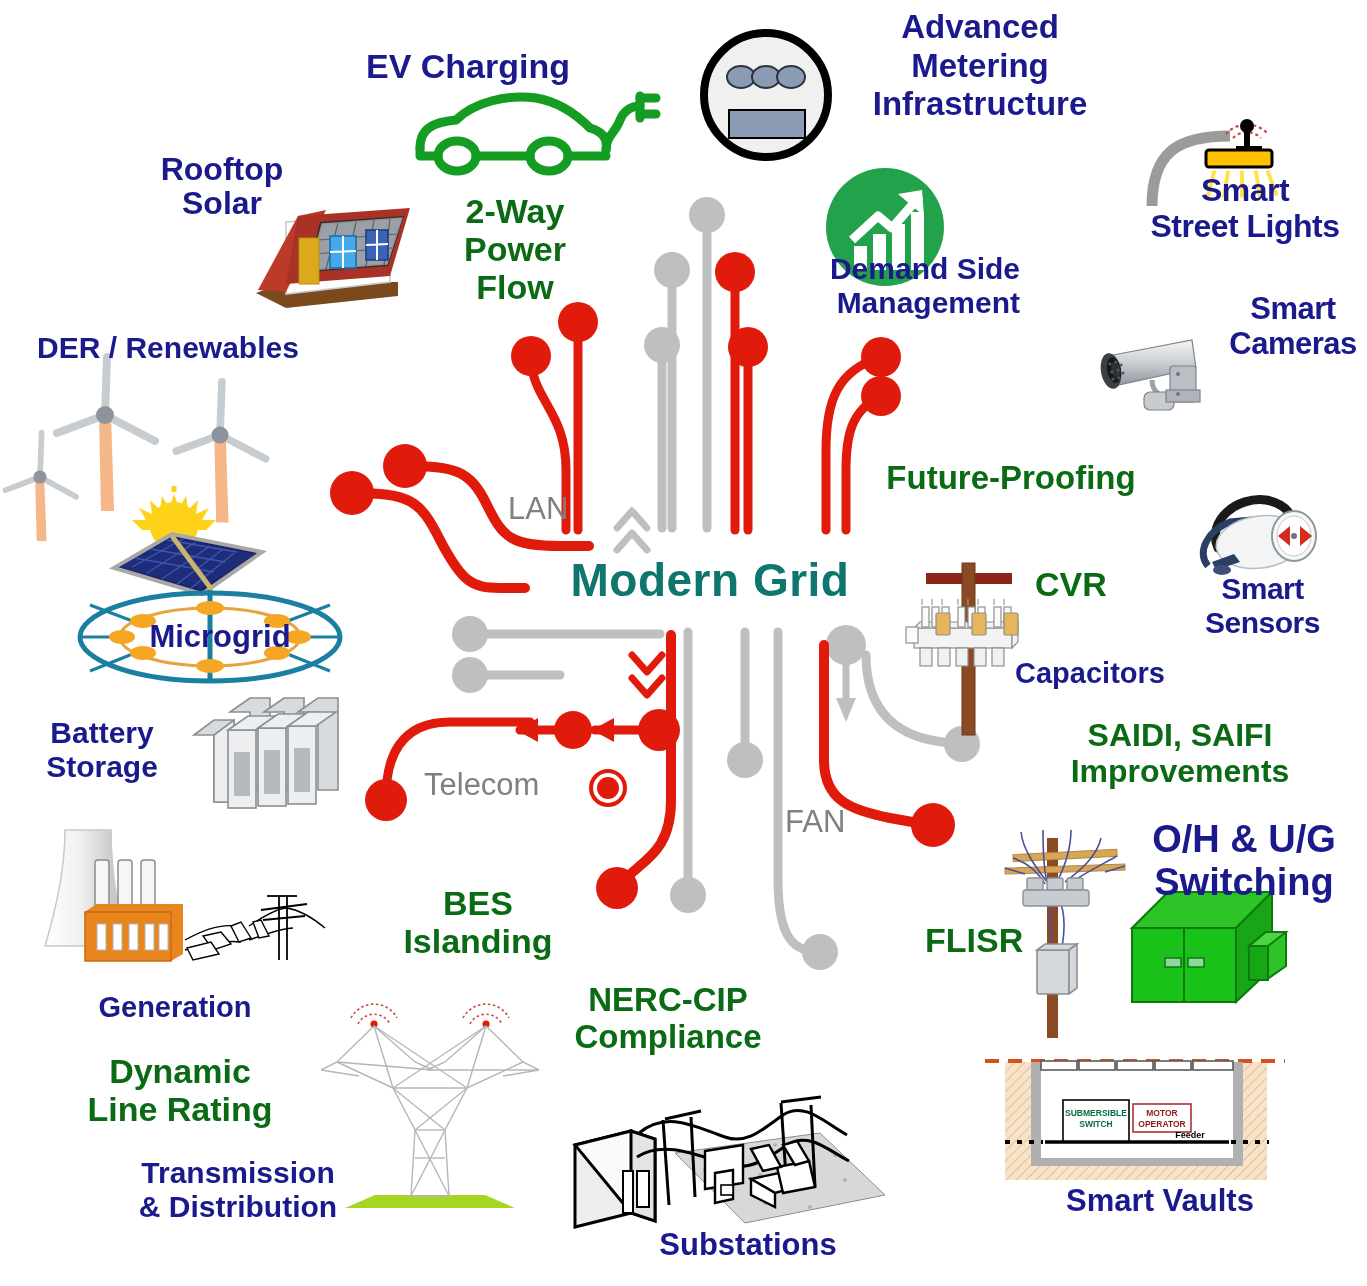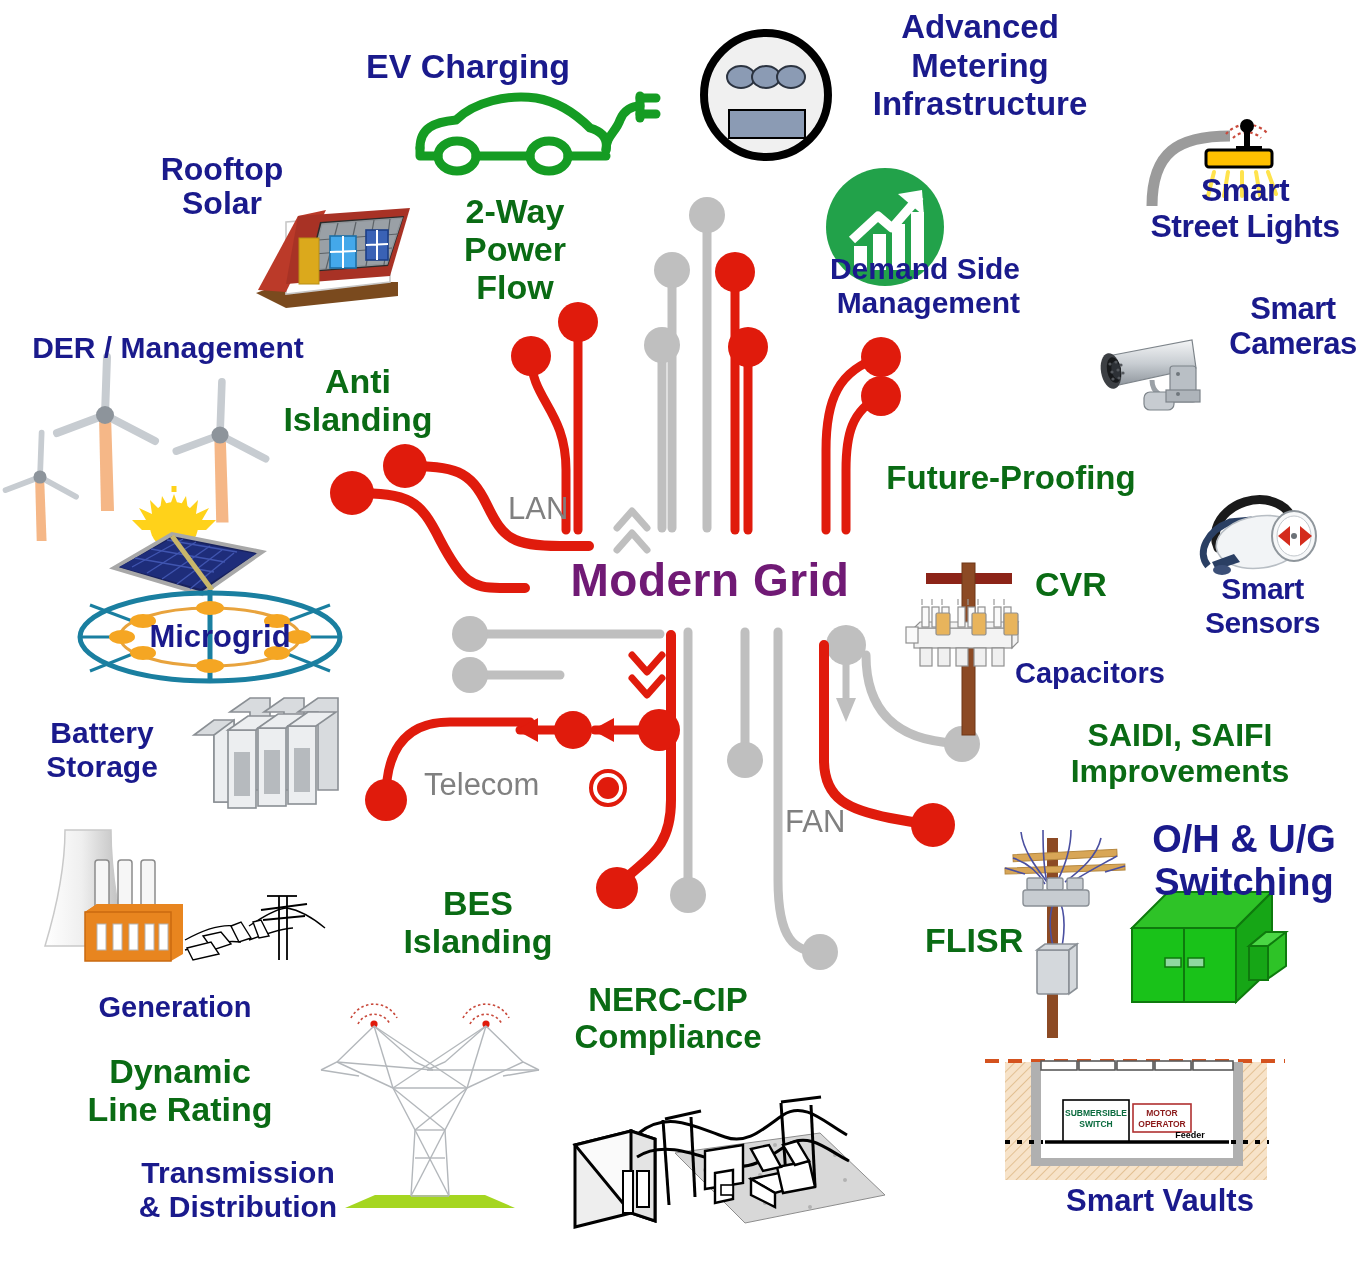--- a/index.html
+++ b/index.html
@@ -2,21 +2,21 @@
 <html><head>
 <meta charset="utf-8">
 <style>
   html,body{margin:0;padding:0;background:#fff;}
   body{font-family:"Liberation Sans",sans-serif;}
   #stage{position:relative;width:1367px;height:1286px;background:#ffffff;overflow:hidden;}
   .lbl{position:absolute;font-weight:bold;line-height:1.07;white-space:pre-line;}
   .blue{color:#1a1a8c;}
   .green{color:#0a6b14;}
   .grey{color:#808080;font-weight:normal;}
-  .black{color:#701a75;}
+  .black{color:#0f766e;}
   .ctr{text-align:center;}
   .lft{text-align:left;}
   .narrow{font-stretch:condensed;letter-spacing:-0.5px;}
   svg{display:block;overflow:visible;}
   .svgwrap{position:absolute;}
 </style>
 </head>
 <body>
 
 <div id="stage">
@@ -658,28 +658,26 @@
   <div class="lbl blue ctr" style="left:840px;top:8px;width:280px;font-size:33px;line-height:1.17;">Advanced
 Metering
 Infrastructure</div>
 
   <div class="lbl blue ctr narrow" style="left:1145px;top:172px;width:200px;font-size:32px;line-height:1.14;">Smart
 Street Lights</div>
 
   <div class="lbl blue ctr" style="left:132px;top:152px;width:180px;font-size:32px;">Rooftop
 Solar</div>
 
-  <div class="lbl blue ctr" style="left:18px;top:332px;width:300px;font-size:30px;">DER / Management</div>
+  <div class="lbl blue ctr" style="left:18px;top:332px;width:300px;font-size:30px;">DER / Renewables</div>
 
   <div class="lbl green ctr" style="left:440px;top:192px;width:150px;font-size:34px;line-height:1.12;">2-Way
 Power
 Flow</div>
 
-  <div class="lbl green ctr" style="left:258px;top:362px;width:200px;font-size:34px;line-height:1.13;">Anti
-Islanding</div>
 
   <div class="lbl blue ctr" style="left:790px;top:252px;width:230px;font-size:30px;line-height:1.13;text-align:right;">Demand Side
 Management</div>
 
   <div class="lbl blue ctr narrow" style="left:1218px;top:292px;width:150px;font-size:31px;line-height:1.12;">Smart
 Cameras</div>
 
   <div class="lbl green ctr" style="left:866px;top:460px;width:290px;font-size:33px;">Future-Proofing</div>
 
   <div class="lbl black ctr" style="left:540px;top:556px;width:340px;font-size:46px;letter-spacing:0.5px;">Modern Grid</div>
@@ -711,20 +709,21 @@
 
   <div class="lbl green ctr" style="left:58px;top:1052px;width:244px;font-size:34px;line-height:1.12;">Dynamic
 Line Rating</div>
 
   <div class="lbl green ctr" style="left:548px;top:982px;width:240px;font-size:33px;line-height:1.12;">NERC-CIP
 Compliance</div>
 
   <div class="lbl blue ctr" style="left:118px;top:1156px;width:240px;font-size:30px;line-height:1.14;">Transmission
 &amp; Distribution</div>
 
+  <div class="lbl blue ctr" style="left:638px;top:1228px;width:220px;font-size:31px;">Substations</div>
 
   <div class="lbl blue ctr" style="left:1030px;top:1184px;width:260px;font-size:31px;">Smart Vaults</div>
 
   <div class="lbl grey lft" style="left:508px;top:492px;font-size:31px;">LAN</div>
 
   <div class="lbl grey lft" style="left:424px;top:768px;font-size:31px;">Telecom</div>
 
   <div class="lbl grey lft" style="left:785px;top:805px;font-size:31px;">FAN</div>
 
 </div>

